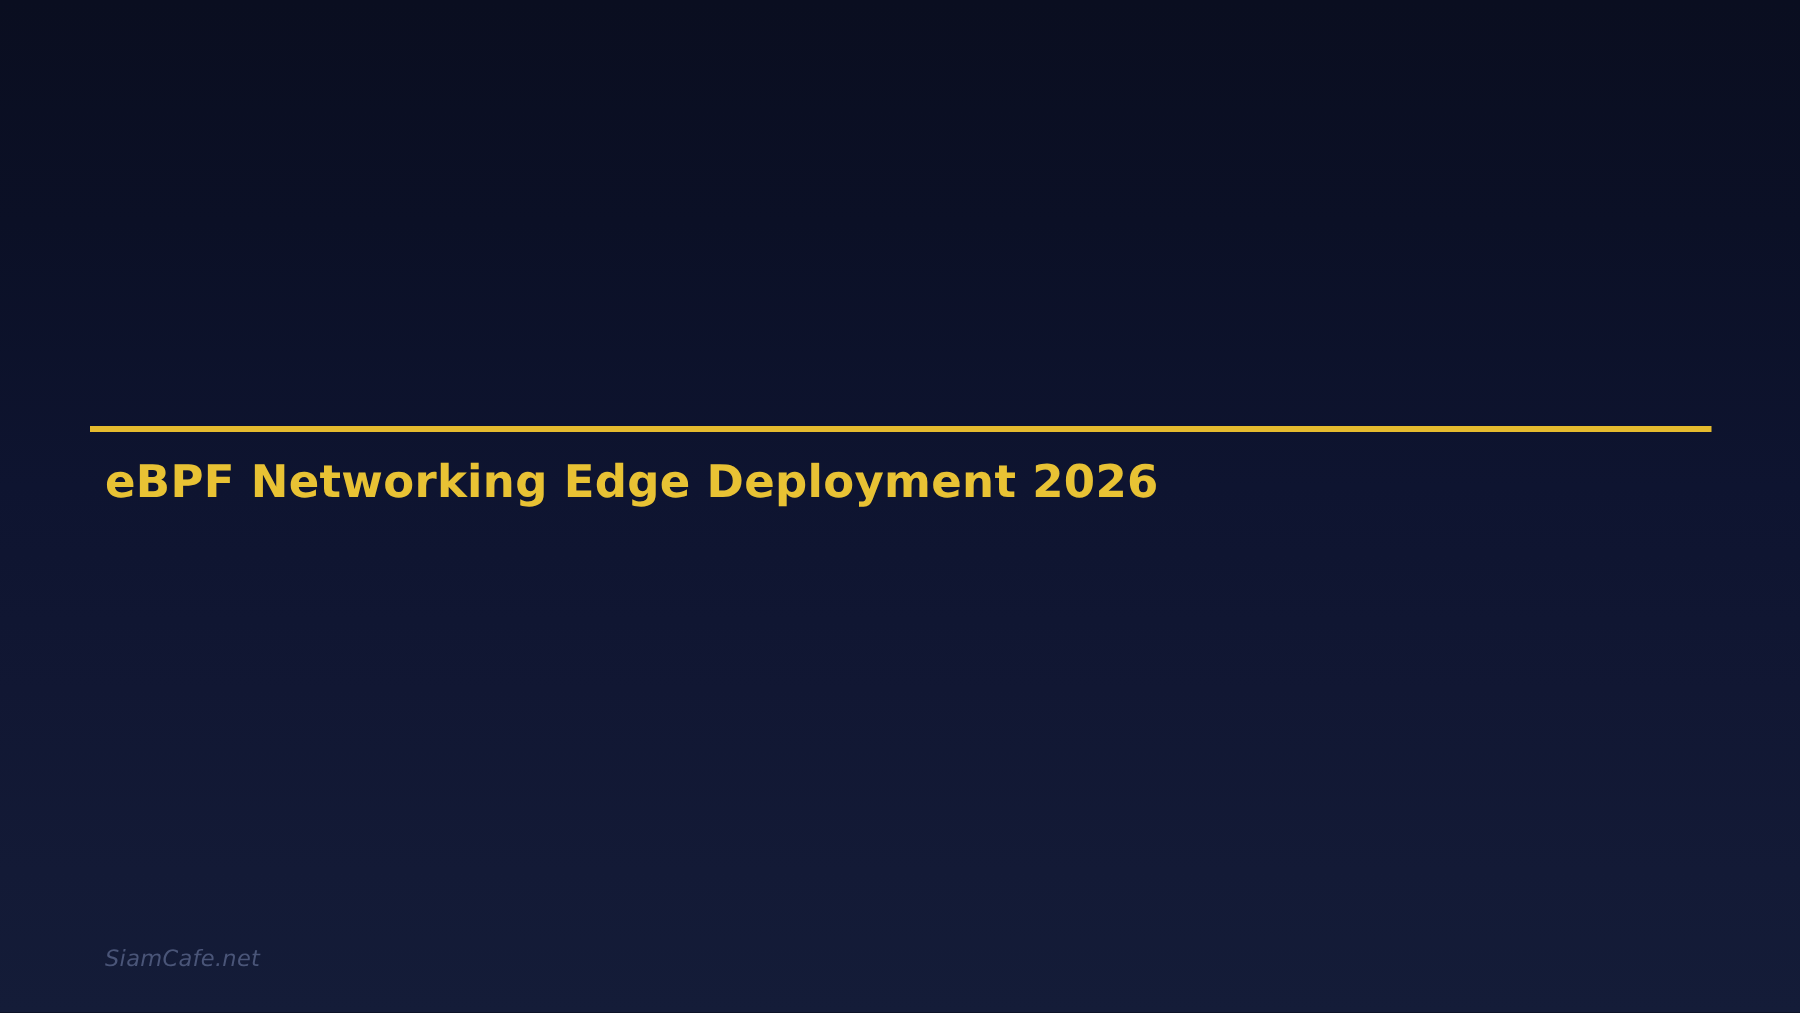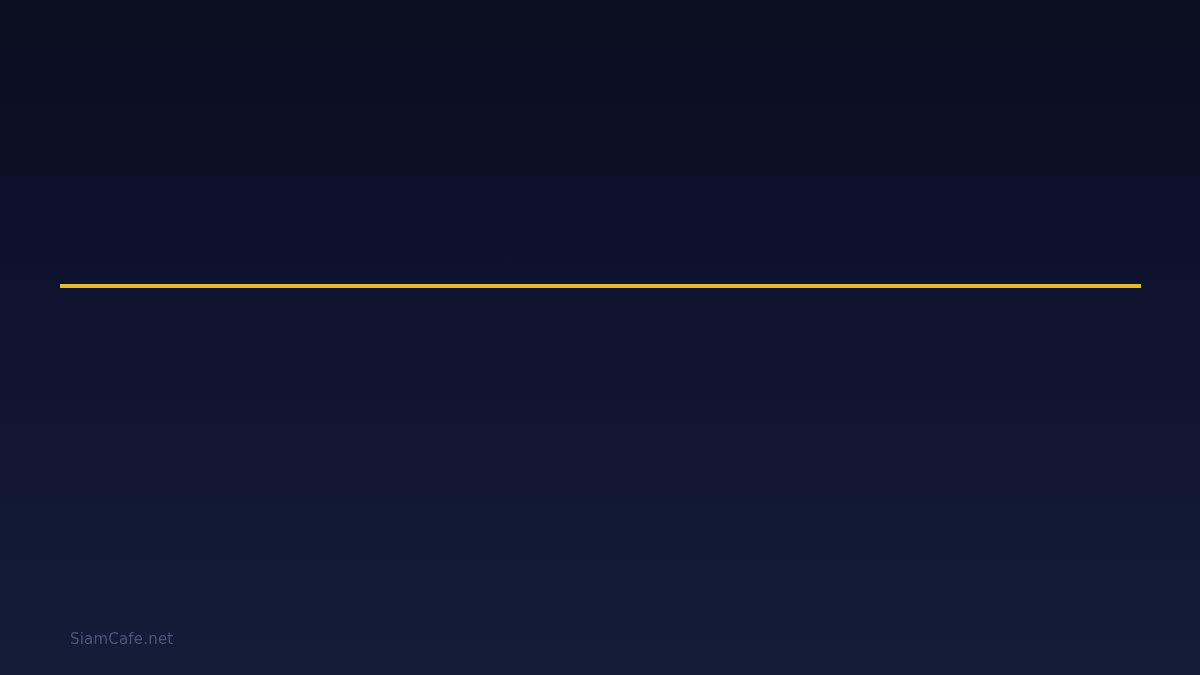--- a/index.html
+++ b/index.html
@@ -61,25 +61,29 @@
   .watermark {
     position: absolute;
     left: 70px;
     top: 630px;
     font-family: "DejaVu Sans", "Liberation Sans", sans-serif;
     font-size: 15px;
     font-weight: normal;
     letter-spacing: 0.2px;
     line-height: 18px;
     color: #4a5578;
+    font-style: italic;
   }
 </style>
 </head>
 <body>
 
 <div class="slide">
 
   <div class="accent-rule"></div>
 
+  <div class="title-block">
+    <h1 class="slide-title">eBPF Networking Edge Deployment 2026</h1>
+  </div>
 
   <div class="watermark">SiamCafe.net</div>
 
 </div>
 
 </body></html>

